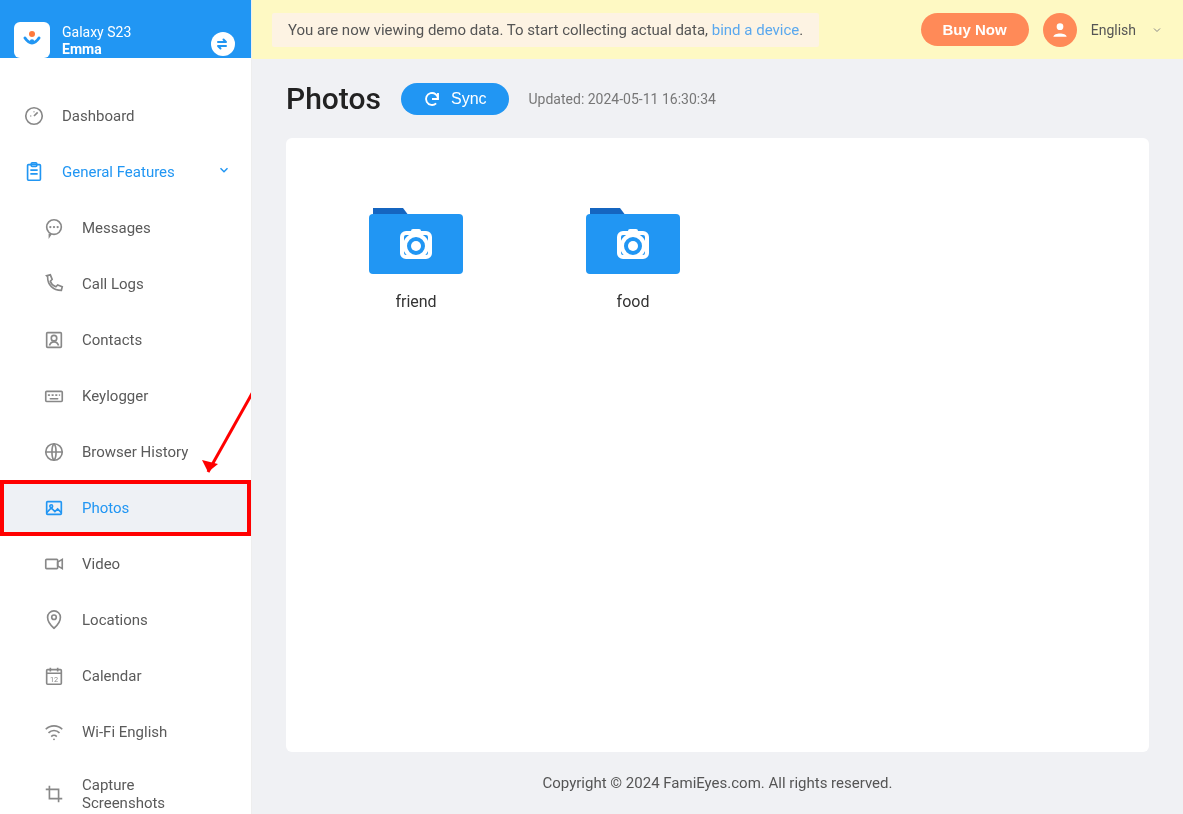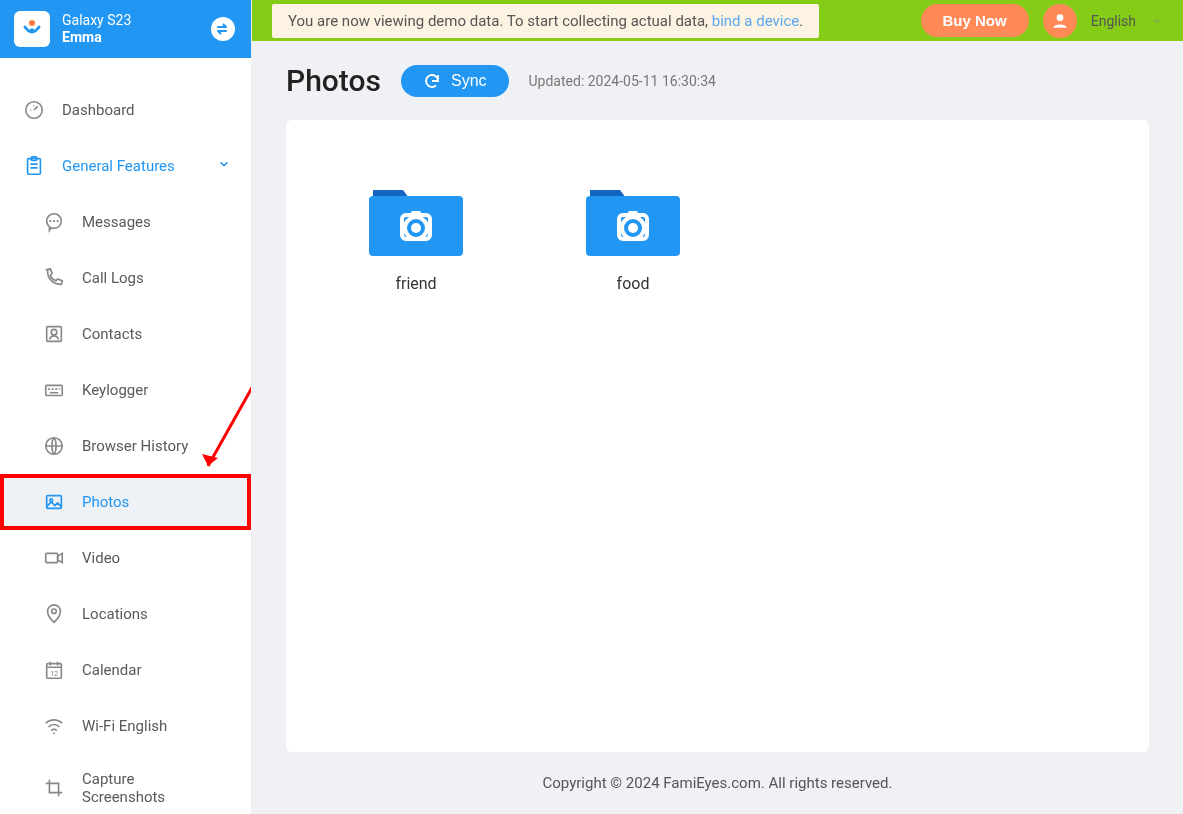--- a/index.html
+++ b/index.html
@@ -22,21 +22,21 @@
     flex-shrink: 0;
     background: #fff;
     border-right: 1px solid #eee;
     display: flex;
     flex-direction: column;
   }
   .sidebar-header {
     height: 58px;
     background: #2196f3;
     display: flex;
-    align-items: center;
+    align-items: flex-end;
     padding: 0 14px;
     gap: 12px;
     color: #fff;
   }
   .brand-icon {
     width: 36px;
     height: 36px;
     background: #fff;
     border-radius: 6px;
     display: flex;
@@ -58,21 +58,21 @@
   .swap-icon {
     width: 28px;
     height: 28px;
     display: flex;
     align-items: center;
     justify-content: center;
   }
   .nav {
     flex: 1;
     overflow-y: auto;
-    padding-top: 24px;
+    padding-top: 30px;
   }
   .nav-item {
     display: flex;
     align-items: center;
     gap: 16px;
     padding: 16px 0 16px 22px;
     font-size: 15px;
     color: #5a5a5a;
     cursor: pointer;
   }
@@ -119,22 +119,22 @@
   }
 
   
   .main {
     flex: 1;
     background: #f0f1f4;
     display: flex;
     flex-direction: column;
   }
   .topbar {
-    height: 41px;
-    background: #84cc16;
+    height: 59px;
+    background: #fef9c3;
     display: flex;
     align-items: center;
     padding: 0 20px;
     gap: 14px;
   }
   .demo-banner {
     background: #fdf3e3;
     border-radius: 2px;
     padding: 8px 16px;
     font-size: 15px;

